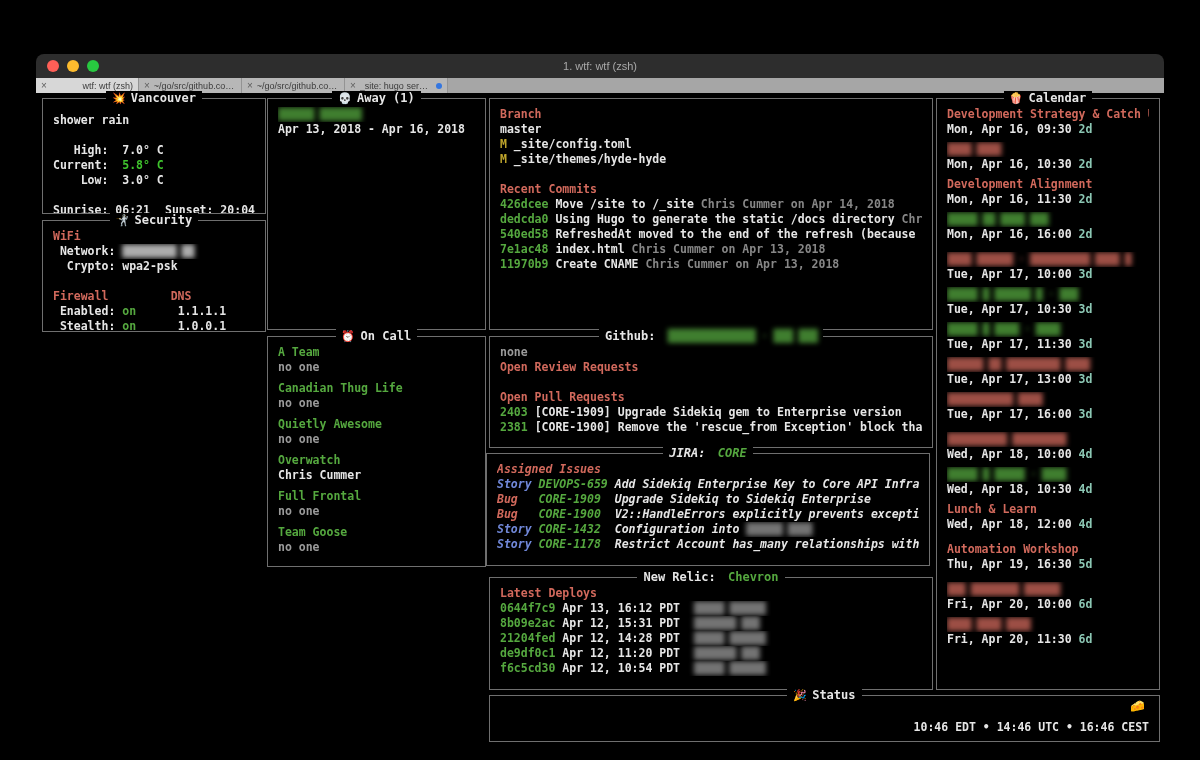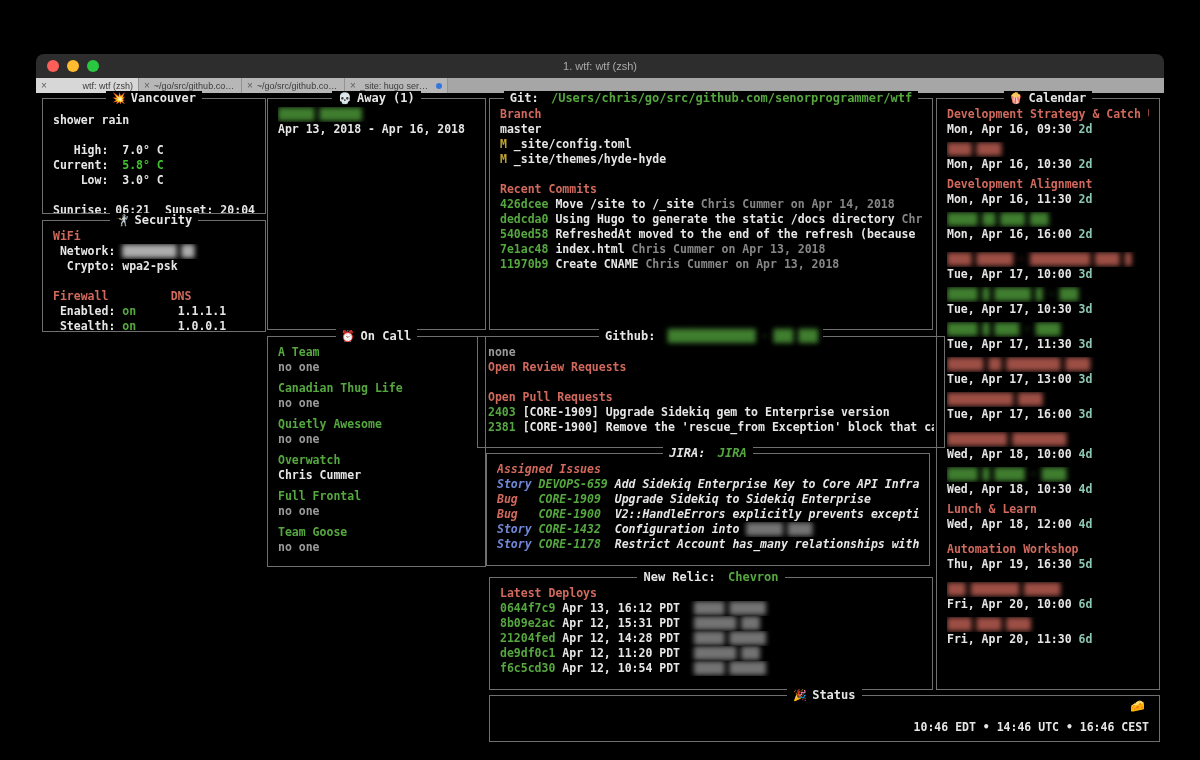--- a/index.html
+++ b/index.html
@@ -27,21 +27,21 @@
   .yellow{color:var(--yellow);} .blue{color:var(--blue);} .teal{color:var(--teal);}
   .redact{filter:blur(2.5px);opacity:.75;letter-spacing:-1px;}
   .mt15{margin-top:15px;}
   .icon{font-size:11px;font-style:normal;}
   
   .p-weather{left:6px;top:5px;width:222px;height:114px;}
   .p-security{left:6px;top:127px;width:222px;height:110px;}
   .p-away{left:231px;top:5px;width:217px;height:230px;}
   .p-oncall{left:231px;top:243px;width:217px;height:229px;}
   .p-git{left:453px;top:5px;width:442px;height:230px;}
-  .p-github{left:441px;top:243px;width:442px;height:110px;padding-left:24px;}
+  .p-github{left:453px;top:243px;width:442px;height:110px;}
   .p-jira{left:450px;top:360px;width:442px;height:111px;font-style:italic;}
   .p-newrelic{left:453px;top:484px;width:442px;height:111px;}
   .p-calendar{left:900px;top:5px;width:222px;height:590px;}
   .p-status{left:453px;top:602px;width:669px;height:45px;}
   .sun-row{display:flex;justify-content:space-between;}
   .team{margin-bottom:6px;}
   .cal-ev{margin-bottom:5px;}
   .cal-ev.gap{margin-top:10px;}
   .status-icon{position:absolute;right:14px;top:3px;font-size:12px;}
   .status-times{position:absolute;right:10px;bottom:6px;white-space:pre;}
@@ -161,26 +161,20 @@
             <div class="row gray">no one</div>
           </div>
           <div class="team">
             <div class="row green">Team Goose</div>
             <div class="row gray">no one</div>
           </div>
         </div>
     </div>
 
     <div class="panel p-git">
-      <div class="panel-title">
-        <span class="pt-inner">
-            <span>Git: </span>
-            <span class="green">/Users/chris/go/src/github.com/senorprogrammer/wtf</span>
-          </span>
-      </div>
       <div class="pbody">
         <div class="row red">Branch</div>
         <div class="row white">master</div>
         <div id="git-changed">
             <div class="row"><span class="yellow">M </span><span class="white">_site/config.toml</span></div>
             <div class="row"><span class="yellow">M </span><span class="white">_site/themes/hyde-hyde</span></div>
           </div>
         <div class="row red mt15">Recent Commits</div>
         <div id="git-commits">
             <div class="row"><span class="green">426dcee</span><span class="white"> Move /site to /_site</span><span class="dim"> Chris Cummer on Apr 14, 2018</span></div>
@@ -207,21 +201,21 @@
             <div class="row"><span class="green">2403</span><span class="white"> [CORE-1909] Upgrade Sidekiq gem to Enterprise version</span></div>
             <div class="row"><span class="green">2381</span><span class="white"> [CORE-1900] Remove the 'rescue_from Exception' block that catches</span></div>
           </div>
       </div>
     </div>
 
     <div class="panel p-jira">
       <div class="panel-title">
         <span class="pt-inner">
             <span>JIRA: </span>
-            <span class="green">JIRA</span>
+            <span class="green">CORE</span>
           </span>
       </div>
       <div class="pbody">
         <div class="row red">Assigned Issues</div>
         <div id="jira-issues">
             <div class="row"><span class="blue">Story </span><span class="green">DEVOPS-659 </span><span class="white">Add Sidekiq Enterprise Key to Core API Infrastructure</span></div>
             <div class="row"><span class="red">Bug   </span><span class="green">CORE-1909  </span><span class="white">Upgrade Sidekiq to Sidekiq Enterprise</span></div>
             <div class="row"><span class="red">Bug   </span><span class="green">CORE-1900  </span><span class="white">V2::HandleErrors explicitly prevents exceptions from</span></div>
             <div class="row"><span class="blue">Story </span><span class="green">CORE-1432  </span><span class="white">Configuration into </span><span class="gray redact">██████ ████</span></div>
             <div class="row"><span class="blue">Story </span><span class="green">CORE-1178  </span><span class="white">Restrict Account has_many relationships with an upper</span></div>

